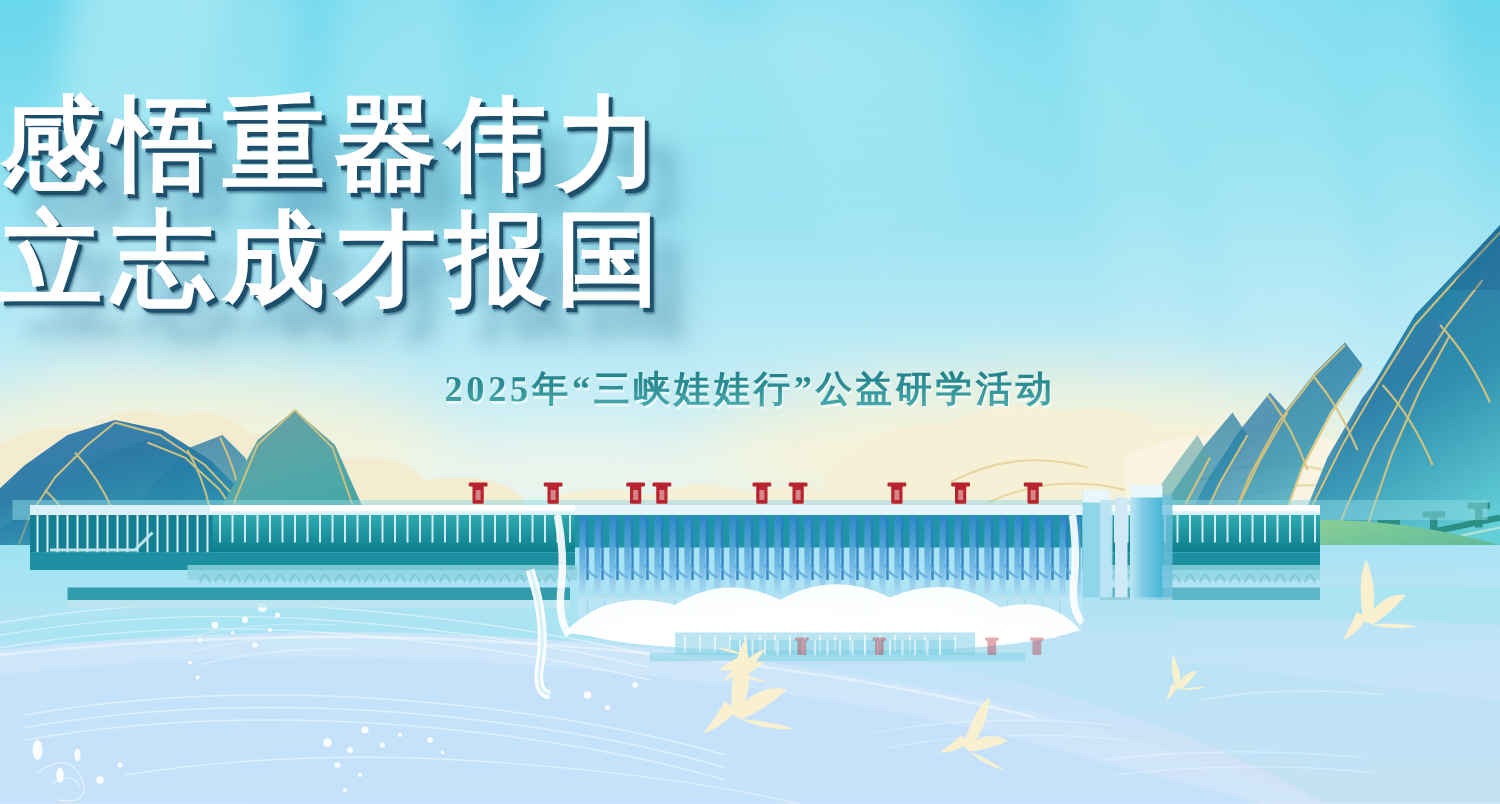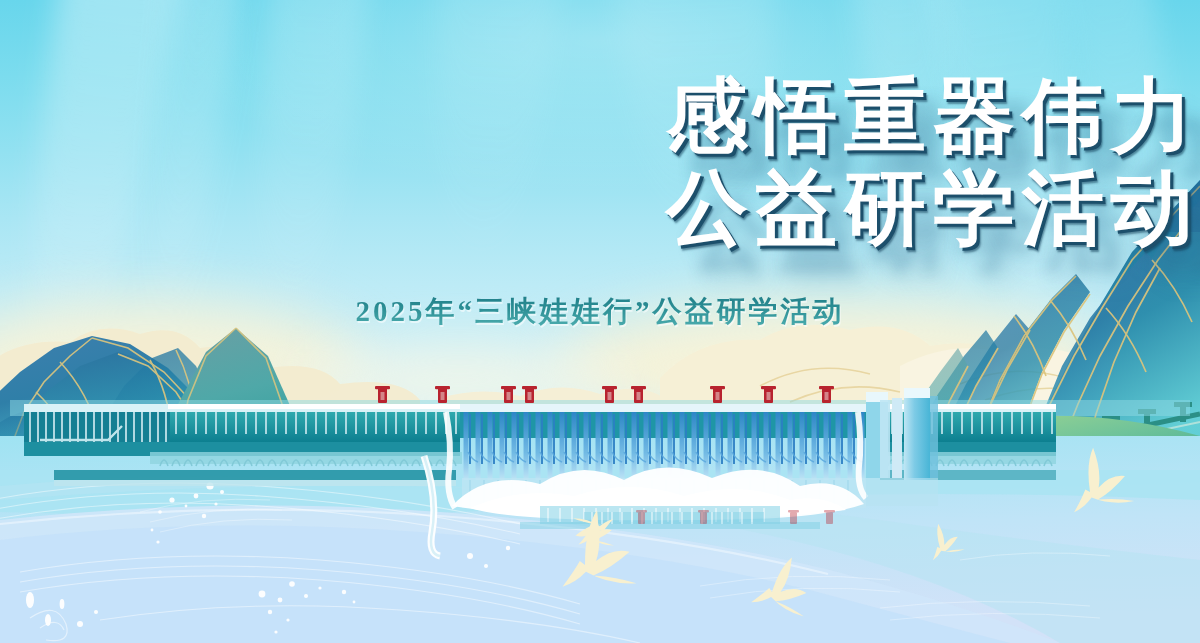--- a/index.html
+++ b/index.html
@@ -29,21 +29,21 @@
     background:radial-gradient(ellipse 620px 220px at 600px 40px,rgba(255,255,255,.30),rgba(255,255,255,0) 70%);}
 
   
   .haze{position:absolute;border-radius:50%;filter:blur(26px);}
   .haze.h1{left:-60px;top:300px;width:420px;height:120px;background:rgba(250,243,214,.85);}
   .haze.h2{left:560px;top:300px;width:560px;height:130px;background:rgba(250,243,214,.9);}
   .haze.h3{left:300px;top:345px;width:320px;height:70px;background:rgba(252,248,228,.7);}
 
   
   .headline{
-    position:absolute;left:0;top:70px;width:1200px;text-align:right;
+    position:absolute;left:0;top:70px;width:1200px;text-align:left;
     pointer-events:none;
   }
   .hl-line{
     font-family:"Liberation Sans",sans-serif;
     font-weight:bold;
     font-size:82px;
     line-height:92px;
     letter-spacing:7px;
     color:#ffffff;
     text-shadow:
@@ -493,19 +493,19 @@
         <path d="M0,0 Q4,-30 16,-44 Q18,-18 10,-2 Q26,-12 40,-6 Q22,6 6,10 Q26,14 42,22 Q18,20 0,6 Q-10,14 -22,16 Q-10,4 -4,-4 Z"></path>
       </g>
       <g transform="translate(600,530) rotate(176) scale(0.62)">
         <path d="M0,0 Q4,-30 16,-44 Q18,-18 10,-2 Q26,-12 40,-6 Q22,6 6,10 Q26,14 42,22 Q18,20 0,6 Q-10,14 -22,16 Q-10,4 -4,-4 Z"></path>
       </g>
     </g>
   </svg>
 
   <div class="headline">
     <div class="hl-line">感悟重器伟力</div>
-    <div class="hl-line">公益研学活动</div>
+    <div class="hl-line">立志成才报国</div>
   </div>
 
   <div class="subtitle-shadow">2025年“三峡娃娃行”公益研学活动</div>
   <div class="subtitle">2025年“三峡娃娃行”公益研学活动</div>
 
 </div>
 
 </body></html>

